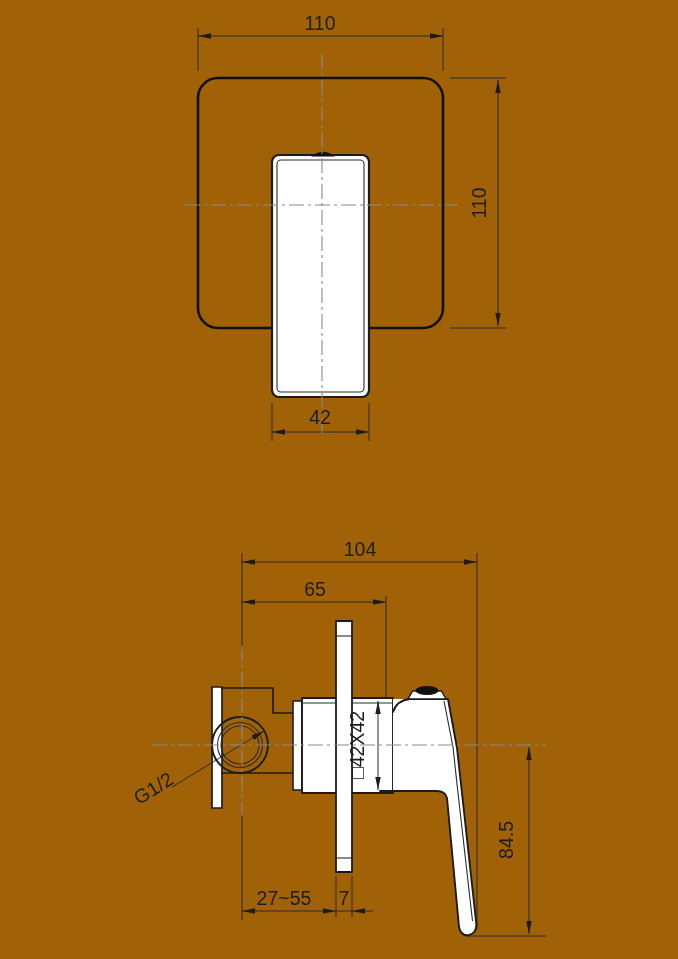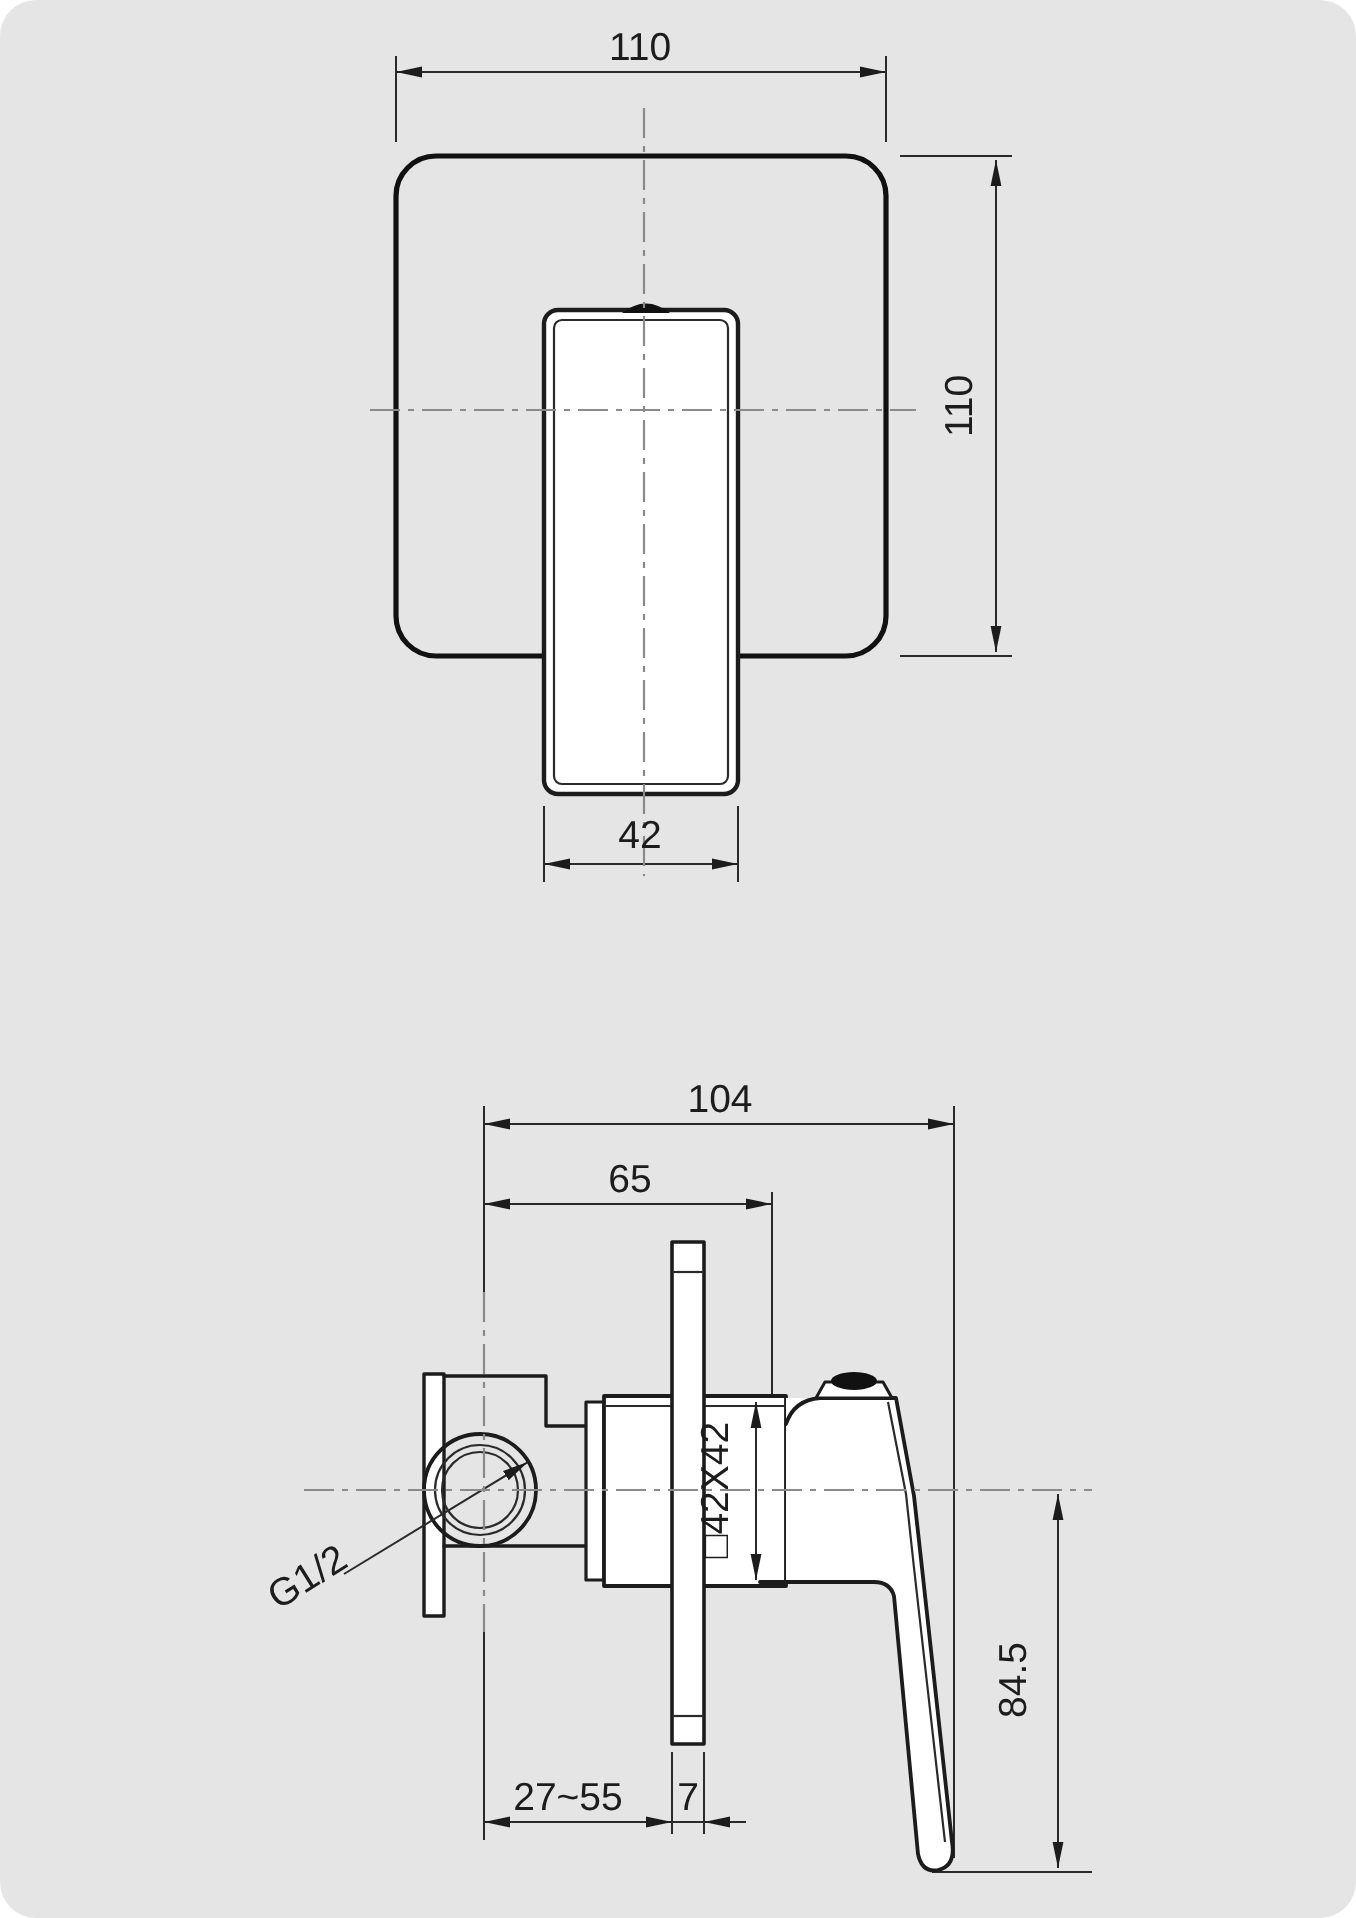--- a/index.html
+++ b/index.html
@@ -4,21 +4,21 @@
 <style>
   html, body {
     margin: 0;
     padding: 0;
     background: #ffffff;
     width: 678px;
     height: 959px;
     overflow: hidden;
     font-family: "Liberation Sans", sans-serif;
   }
-  .stage { width: 678px; height: 959px; position: relative; background: #e5e5e5; border-radius: 18px; }
+  .stage { width: 678px; height: 959px; position: relative; background: #a16207; }
   svg { display: block; }
   
   .obj   { stroke: #1c1c1c; fill: none; stroke-width: 2.1; stroke-linecap: round; stroke-linejoin: round; }
   .objbold { stroke: #111;  fill: none; stroke-width: 2.6; }
   .objfill { fill: #ffffff; stroke: #1c1c1c; stroke-width: 1.9; stroke-linejoin: round; }
   .thin  { stroke: #2a2a2a; fill: none; stroke-width: 1.1; }
   .dim   { stroke: #2a2a2a; fill: none; stroke-width: 1; }
   .cl    { stroke: #8a8a8a; fill: none; stroke-width: 1.1; stroke-dasharray: 15 4 3 4; }
   .dimtxt {
     font-family: "Liberation Sans", sans-serif;

